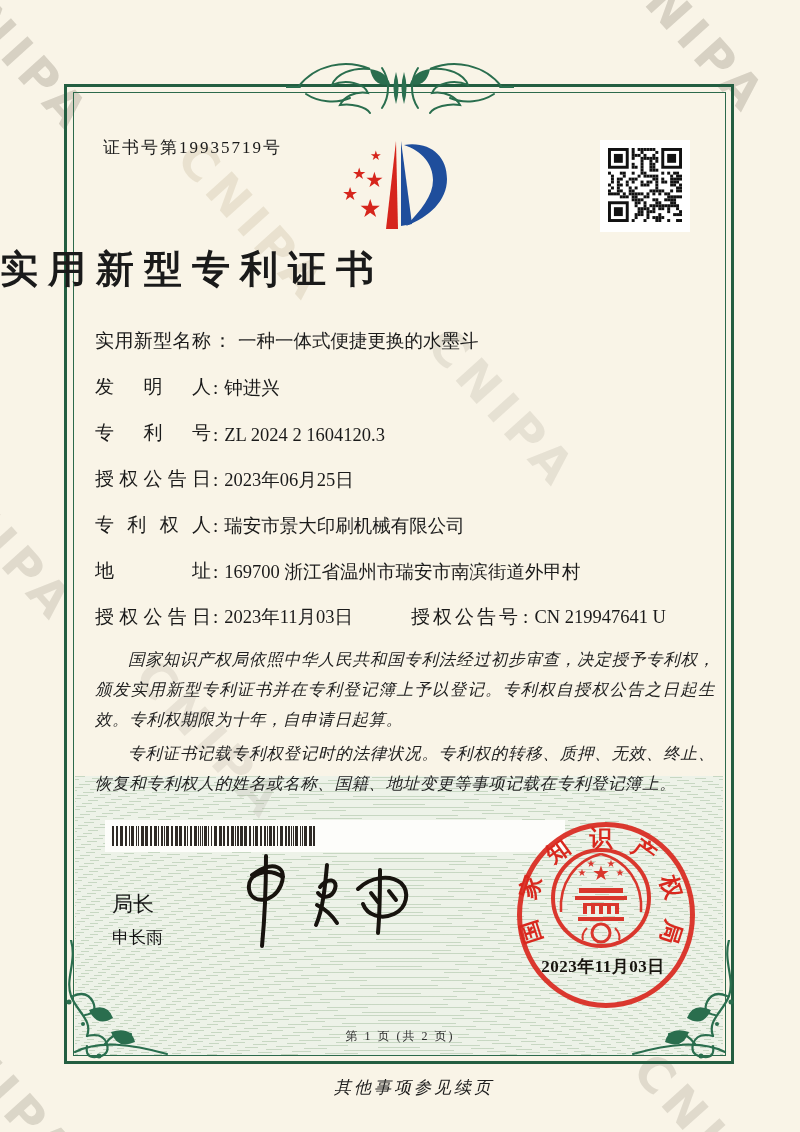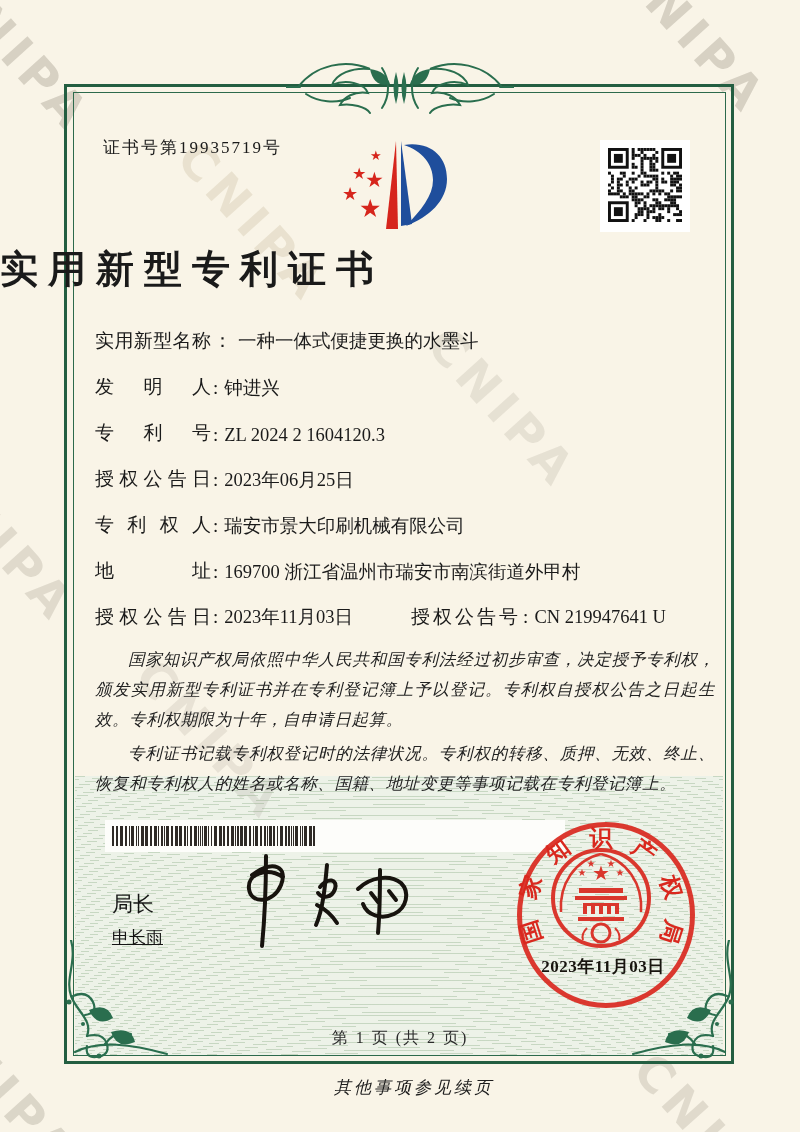--- a/index.html
+++ b/index.html
@@ -64,40 +64,40 @@
   
   .paras{position:absolute;z-index:6;left:95px;top:646px;width:620px;font-family:Liberation Mono, monospace;}
   .para{font-style:italic;font-size:16.5px;line-height:1.82;text-indent:2em;
     text-align:justify;letter-spacing:.6px;color:#222;margin:0 0 4px 0;}
   
   .white-strip{position:absolute;z-index:6;left:105px;top:820px;width:460px;height:32px;background:#fdfdfa;}
   .barcode{position:absolute;z-index:7;left:112px;top:826px;}
   .director-title{position:absolute;z-index:7;left:112px;top:890px;font-size:21px;
     font-family:"Liberation Sans","DejaVu Sans",sans-serif;color:#141414;}
   .director-name{position:absolute;z-index:7;left:112px;top:926px;font-size:17px;
-    font-family:"Liberation Sans","DejaVu Sans",sans-serif;color:#141414;text-decoration:underline;}
+    font-family:"Liberation Sans","DejaVu Sans",sans-serif;color:#141414;}
   .signature{position:absolute;z-index:7;left:222px;top:853px;}
   
   .seal-ring{position:absolute;z-index:6;left:517px;top:822px;width:168px;height:176px;
     border:5.5px solid #d9281e;border-radius:50%;opacity:.92;}
   .seal-ch{position:absolute;z-index:7;font-size:23px;font-weight:bold;color:#d9281e;
     line-height:1;transform-origin:center;}
   .sc0{left:531px;top:932px;transform:translate(-50%,-50%) rotate(-108deg);}
   .sc1{left:531px;top:887px;transform:translate(-50%,-50%) rotate(-72deg);}
   .sc2{left:558px;top:851px;transform:translate(-50%,-50%) rotate(-36deg);}
   .sc3{left:601px;top:838px;transform:translate(-50%,-50%);}
   .sc4{left:644px;top:851px;transform:translate(-50%,-50%) rotate(36deg);}
   .sc5{left:671px;top:887px;transform:translate(-50%,-50%) rotate(72deg);}
   .sc6{left:671px;top:932px;transform:translate(-50%,-50%) rotate(108deg);}
   .emblem{position:absolute;z-index:6;left:549px;top:846px;opacity:.92;}
   .seal-date{position:absolute;z-index:8;left:530px;top:955px;width:146px;text-align:center;
     font-size:17px;font-weight:bold;color:#18150f;letter-spacing:.5px;}
   
   .page-info{position:absolute;z-index:6;left:0;top:1028px;width:800px;text-align:center;
-    font-size:16px;letter-spacing:2px;color:#2b2b2b;}
+    font-size:12px;letter-spacing:2px;color:#2b2b2b;}
   .cont-note{position:absolute;z-index:6;left:0;top:1076px;width:800px;text-align:center;
     font-style:italic;font-size:17px;letter-spacing:3px;color:#1d1d1d;padding-left:14px;}
 </style>
 </head>
 <body>
 
 <div class="page">
 
   <div class="wm wm-a">CNIPA</div>
   <div class="wm wm-b">CNIPA</div>

